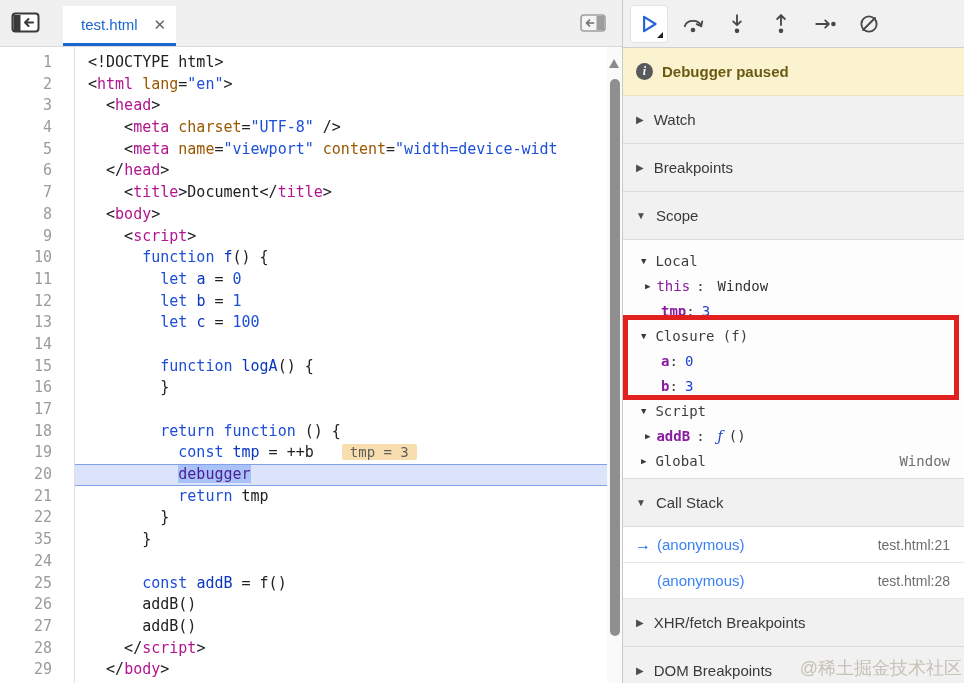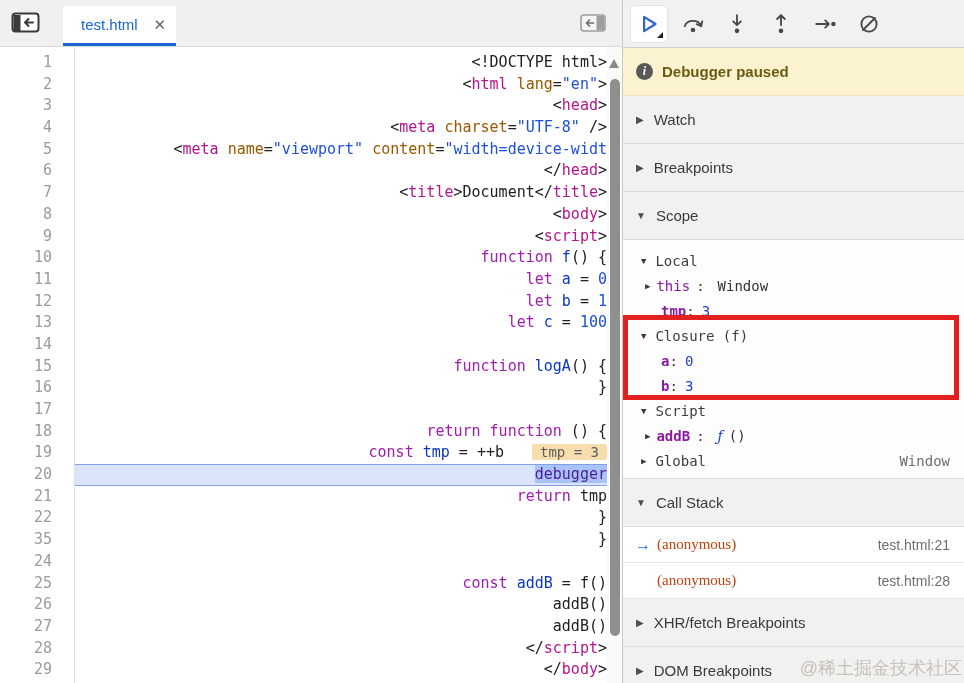--- a/index.html
+++ b/index.html
@@ -12,24 +12,24 @@
   .tab{height:40px;width:113px;background:#fff;display:flex;align-items:center;box-sizing:border-box;
        padding:0 10px 0 18px;border-bottom:3px solid #1b66d1;margin-left:63px;justify-content:space-between;}
   .tab-title{color:#1b66d1;font-size:15px;}
   .tab-close{color:#5f6368;font-size:15px;margin-left:8px;cursor:pointer;}
   .panel-toggle{position:absolute;right:16px;top:14px;width:26px;height:20px;cursor:pointer;}
   .editor{flex:1;display:flex;background:#fff;position:relative;overflow:hidden;}
   .gutter{width:75px;flex:none;border-right:1px solid #e0e0e0;box-sizing:border-box;padding-top:5px;
           font:15px/21.7px "DejaVu Sans Mono",monospace;color:#9b9b9b;text-align:right;}
   .gutter .ln{height:21.7px;padding-right:22px;}
   .code{flex:1;padding-top:5px;font:15px/21.7px "DejaVu Sans Mono",monospace;color:#202124;
-        overflow:hidden;margin-right:15px;text-align:right;}
+        overflow:hidden;margin-right:15px;}
   .line{height:21.7px;white-space:pre;padding-left:13px;}
   .line.paused{background:#dbe4fb;box-shadow:inset 0 1px 0 #82a1ea, inset 0 -1px 0 #82a1ea;}
-  .tk-p{color:#202124}.tk-t{color:#b3148e}.tk-k{color:#a21caf}.tk-a{color:#9a5700}
+  .tk-p{color:#202124}.tk-t{color:#b3148e}.tk-k{color:#1d4ed8}.tk-a{color:#9a5700}
   .tk-v{color:#1d4fd7}.tk-n{color:#1d4fd7}.tk-d{color:#0b37c0}
   .tk-ks{color:#4c1d95;background:#a9c2f7;}
   .hint{background:#f8ddae;color:#5f5f5f;border-radius:2px;padding:0 8px;margin-left:28px;font-size:14px;}
   
   .sbar{position:absolute;right:0;top:0;width:15px;height:100%;background:#fafafa;}
   .sbar-up{position:absolute;top:12px;left:2px;width:0;height:0;border-left:5.5px solid transparent;
            border-right:5.5px solid transparent;border-bottom:9px solid #8a8a8a;}
   .sbar-thumb{position:absolute;left:2.5px;top:32px;width:10px;height:557px;background:#8f8f8f;border-radius:5px;}
   
   .sidebar{width:342px;flex:none;border-left:1px solid #c9c9c9;background:#f1f1f1;display:flex;
@@ -57,21 +57,21 @@
   .vname.bold{font-weight:bold;}
   .vcolon{color:#3d3d3d;margin-right:7px;}
   .val-plain{color:#333;}
   .val-num{color:#2041cf;}
   .val-f{color:#2041cf;font-style:italic;font-family:"DejaVu Serif",serif;}
   .right-val{margin-left:auto;margin-right:14px;color:#6e6e6e;}
   .cs-rows{flex:none;background:#fff;}
   .cs-row{height:35px;display:flex;align-items:center;border-bottom:1px solid #e5e5e5;background:#fff;
           padding:0 14px 0 12px;cursor:pointer;}
   .cs-arrow{width:22px;color:#1a6ff0;font-weight:bold;font-size:16px;flex:none;}
-  .cs-name{font-size:15px;color:#c2410c;font-family:Liberation Serif, serif;}
+  .cs-name{font-size:15px;color:#3b82f6;}
   .cs-loc{margin-left:auto;color:#6e6e6e;font-size:14px;}
   .red-box{position:absolute;left:0;top:315px;width:336px;height:85px;border:5px solid #e32020;
            box-sizing:border-box;pointer-events:none;z-index:6;}
   .watermark{position:absolute;right:2px;top:656px;color:#c7c1b6;font-size:18px;z-index:5;pointer-events:none;}
   svg .st{stroke:#484848;stroke-width:1.7;fill:none;stroke-linecap:round;stroke-linejoin:round;}
   svg .fl{fill:#484848;}
 </style>
 </head>
 <body>
 

